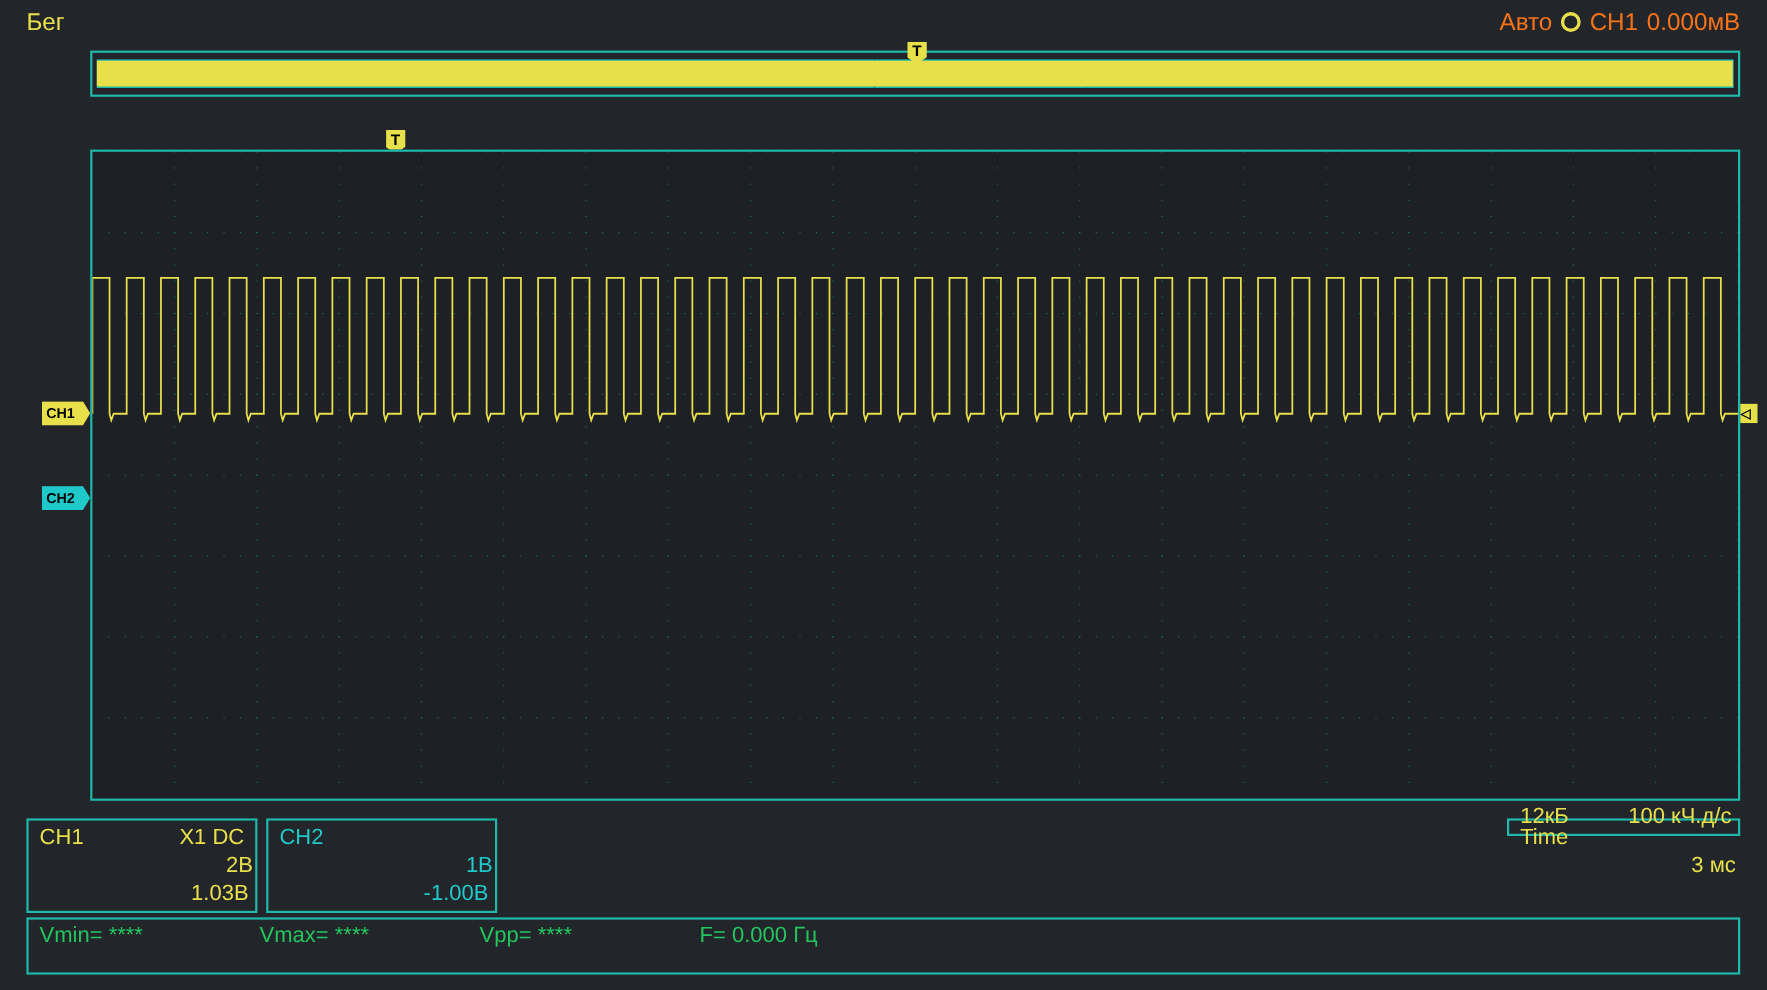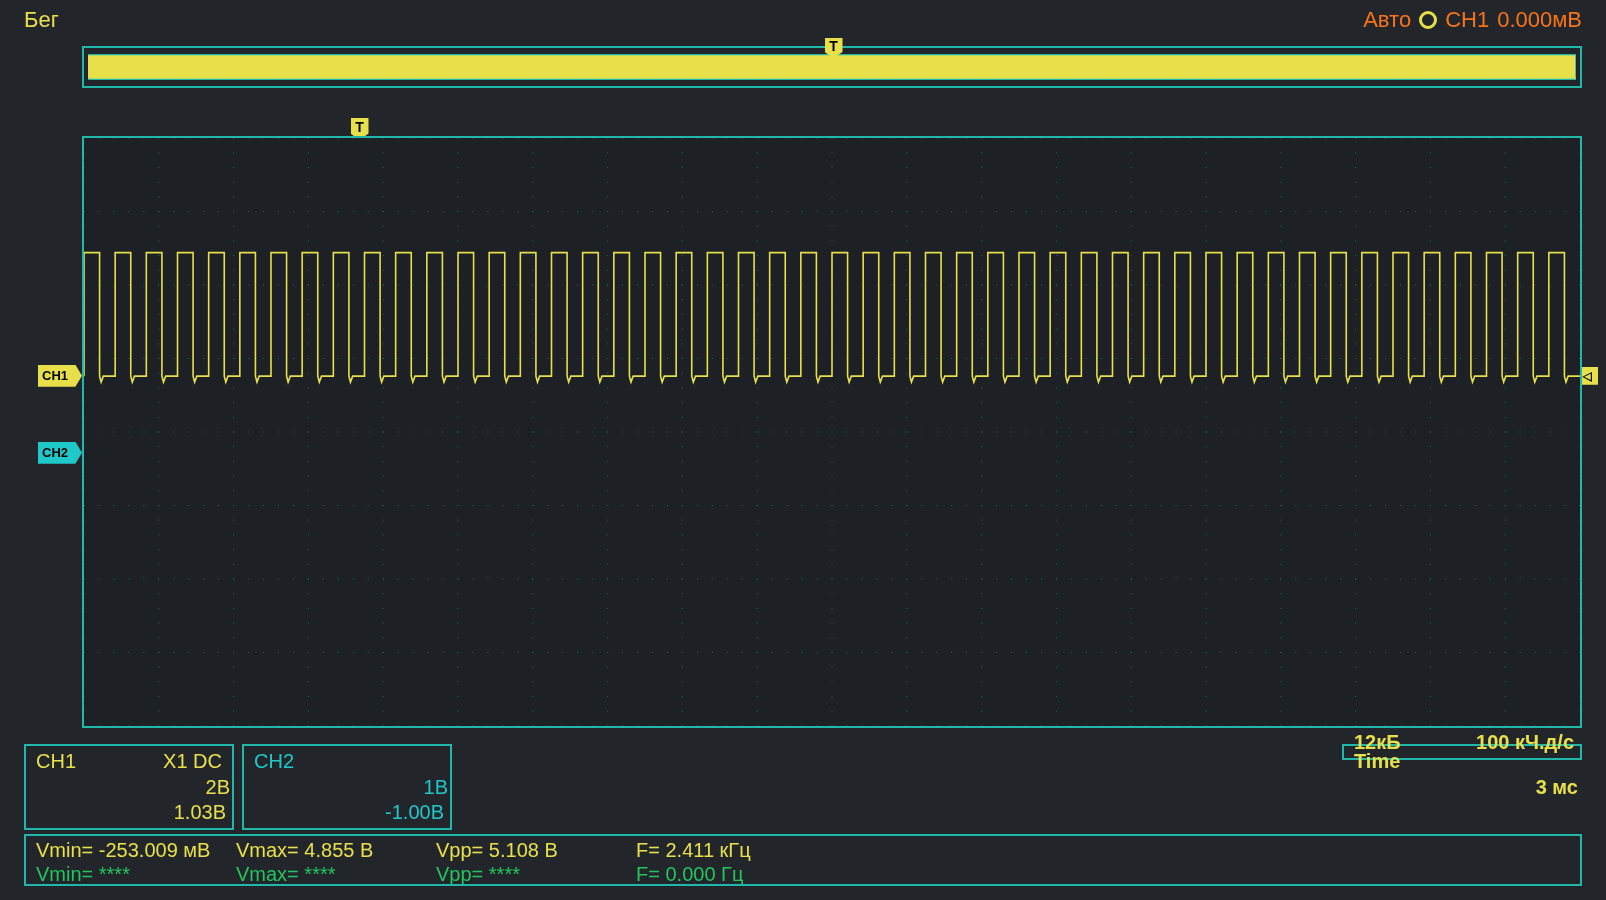--- a/index.html
+++ b/index.html
@@ -149,21 +149,21 @@
     padding: 6px 10px;
     font-size: 20px;
   }
   .panel .title { position: absolute; top: 4px; left: 10px; }
   .panel .tr    { position: absolute; top: 4px; right: 10px; }
   .panel .mr    { position: absolute; top: 30px; right: 2px; }
   .panel .br    { position: absolute; bottom: 4px; right: 6px; }
   .panel .bl    { position: absolute; bottom: 4px; left: 10px; }
   .panel.ch1 { width: 210px; color: #e8e04a; }
   .panel.ch2 { width: 210px; color: #1fc9c9; }
-  .panel.time { position: absolute; right: 0; width: 240px; color: #e8e04a; font-weight: bold; }
+  .panel.time { position: absolute; right: 0; width: 212px; color: #e8e04a; }
 
   
   .meas {
     position: absolute;
     left: 24px; right: 24px; bottom: 14px;
     height: 52px;
     border: 2px solid #1fb8aa;
     padding: 2px 10px;
     font-size: 20px;
     line-height: 24px;
@@ -2003,26 +2003,20 @@
     </div>
     <div class="panel time">
       <div class="title">Time</div>
       <div class="mr tnum">3 мс</div>
       <div class="bl tnum">12кБ</div>
       <div class="br tnum">100 кЧ.д/с</div>
     </div>
   </div>
 
   <div class="meas">
-    <div class="row r1">
-      <div class="c1 tnum">Vmin= -253.009 мВ</div>
-      <div class="c2 tnum">Vmax= 4.855 В</div>
-      <div class="c3 tnum">Vpp= 5.108 В</div>
-      <div class="c4 tnum">F= 2.411 кГц</div>
-    </div>
     <div class="row r2">
       <div class="c1 tnum">Vmin= ****</div>
       <div class="c2 tnum">Vmax= ****</div>
       <div class="c3 tnum">Vpp= ****</div>
       <div class="c4 tnum">F= 0.000 Гц</div>
     </div>
   </div>
 
 </div>
 

